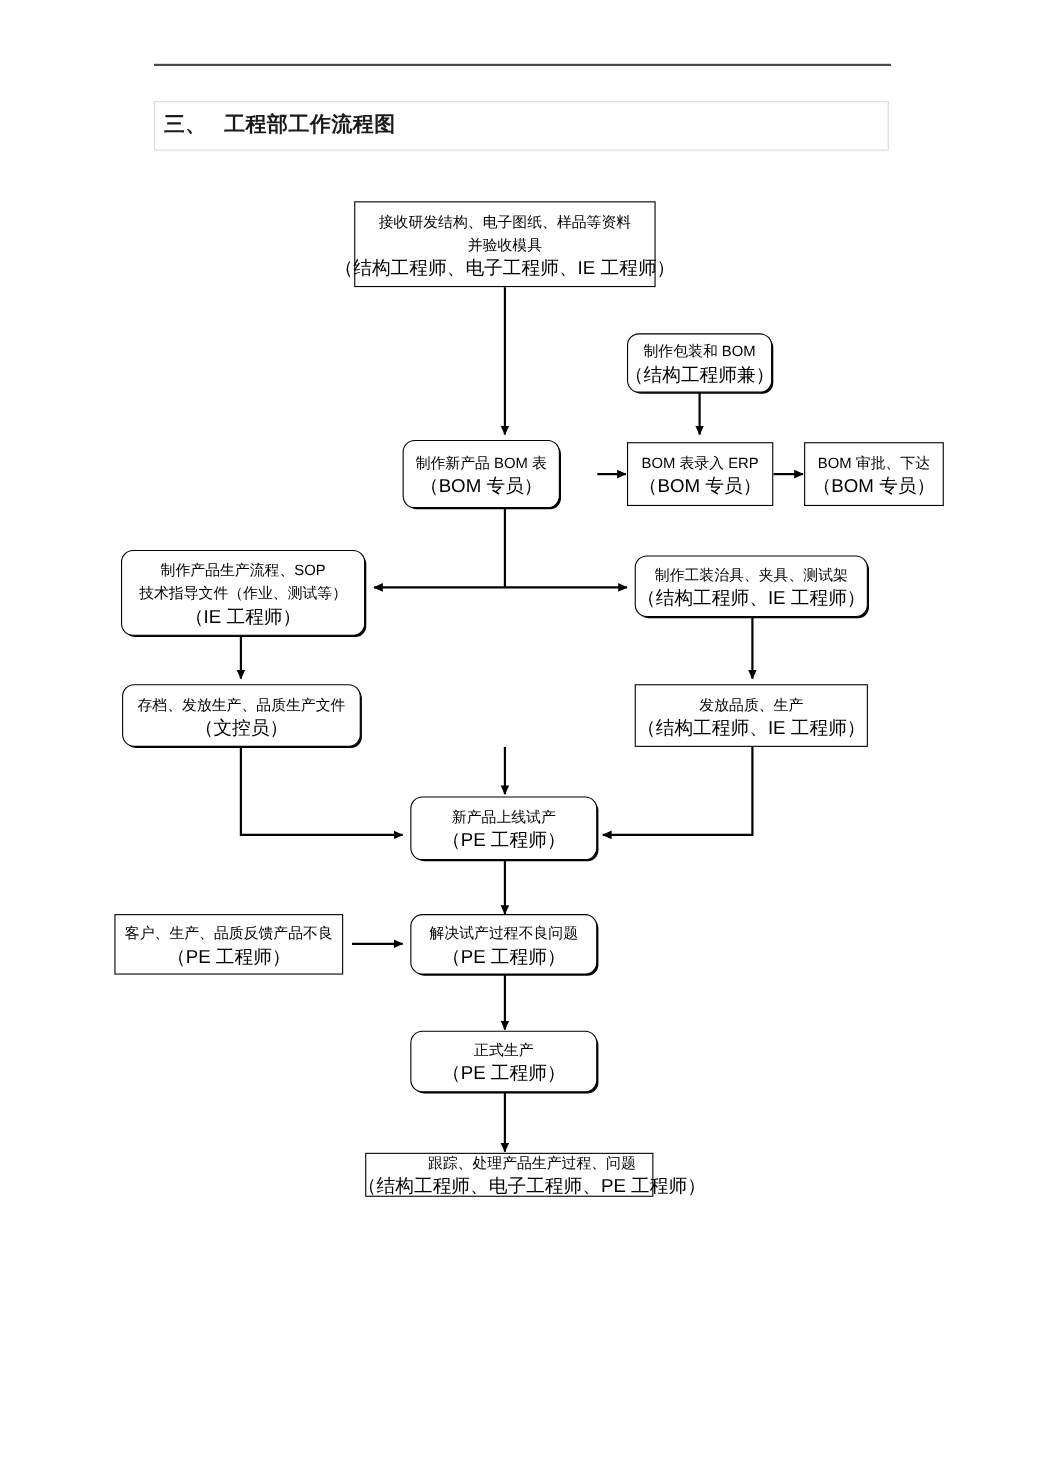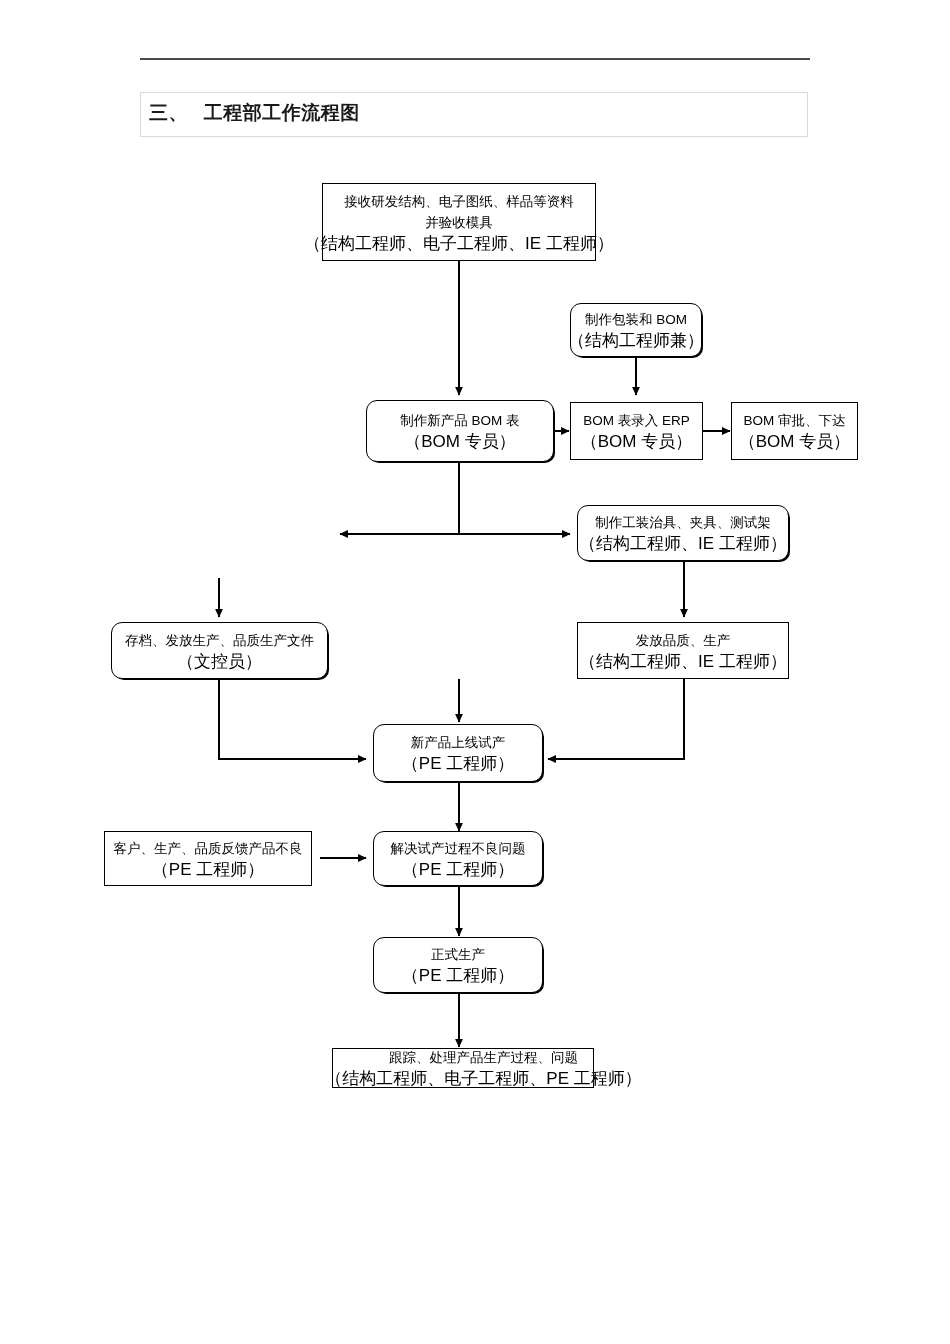--- a/index.html
+++ b/index.html
@@ -147,35 +147,40 @@
     <div class="line">接收研发结构、电子图纸、样品等资料</div>
     <div class="line">并验收模具</div>
     <div class="line sub">（结构工程师、电子工程师、IE 工程师）</div>
   </div>
 
   <div class="node bold-edge" style="left:570px; top:303px; width:132px; height:54px;">
     <div class="line">制作包装和 BOM</div>
     <div class="line sub">（结构工程师兼）</div>
   </div>
 
-  <div class="node bold-edge" style="left:366px; top:400px; width:188px; height:62px;">
+  <div class="node bold-edge" style="left:366px; top:400px; width:143px; height:62px;">
     <div class="line">制作新产品 BOM 表</div>
     <div class="line sub">（BOM 专员）</div>
   </div>
 
   <div class="node" style="left:570px; top:402px; width:133px; height:58px;">
     <div class="line">BOM 表录入 ERP</div>
     <div class="line sub">（BOM 专员）</div>
   </div>
 
   <div class="node" style="left:731px; top:402px; width:127px; height:58px;">
     <div class="line">BOM 审批、下达</div>
     <div class="line sub">（BOM 专员）</div>
   </div>
 
+  <div class="node bold-edge" style="left:110px; top:500px; width:222px; height:78px;">
+    <div class="line">制作产品生产流程、SOP</div>
+    <div class="line">技术指导文件（作业、测试等）</div>
+    <div class="line sub">（IE 工程师）</div>
+  </div>
 
   <div class="node bold-edge" style="left:577px; top:505px; width:212px; height:56px;">
     <div class="line">制作工装治具、夹具、测试架</div>
     <div class="line sub">（结构工程师、IE 工程师）</div>
   </div>
 
   <div class="node bold-edge" style="left:111px; top:622px; width:217px; height:57px;">
     <div class="line">存档、发放生产、品质生产文件</div>
     <div class="line sub">（文控员）</div>
   </div>

